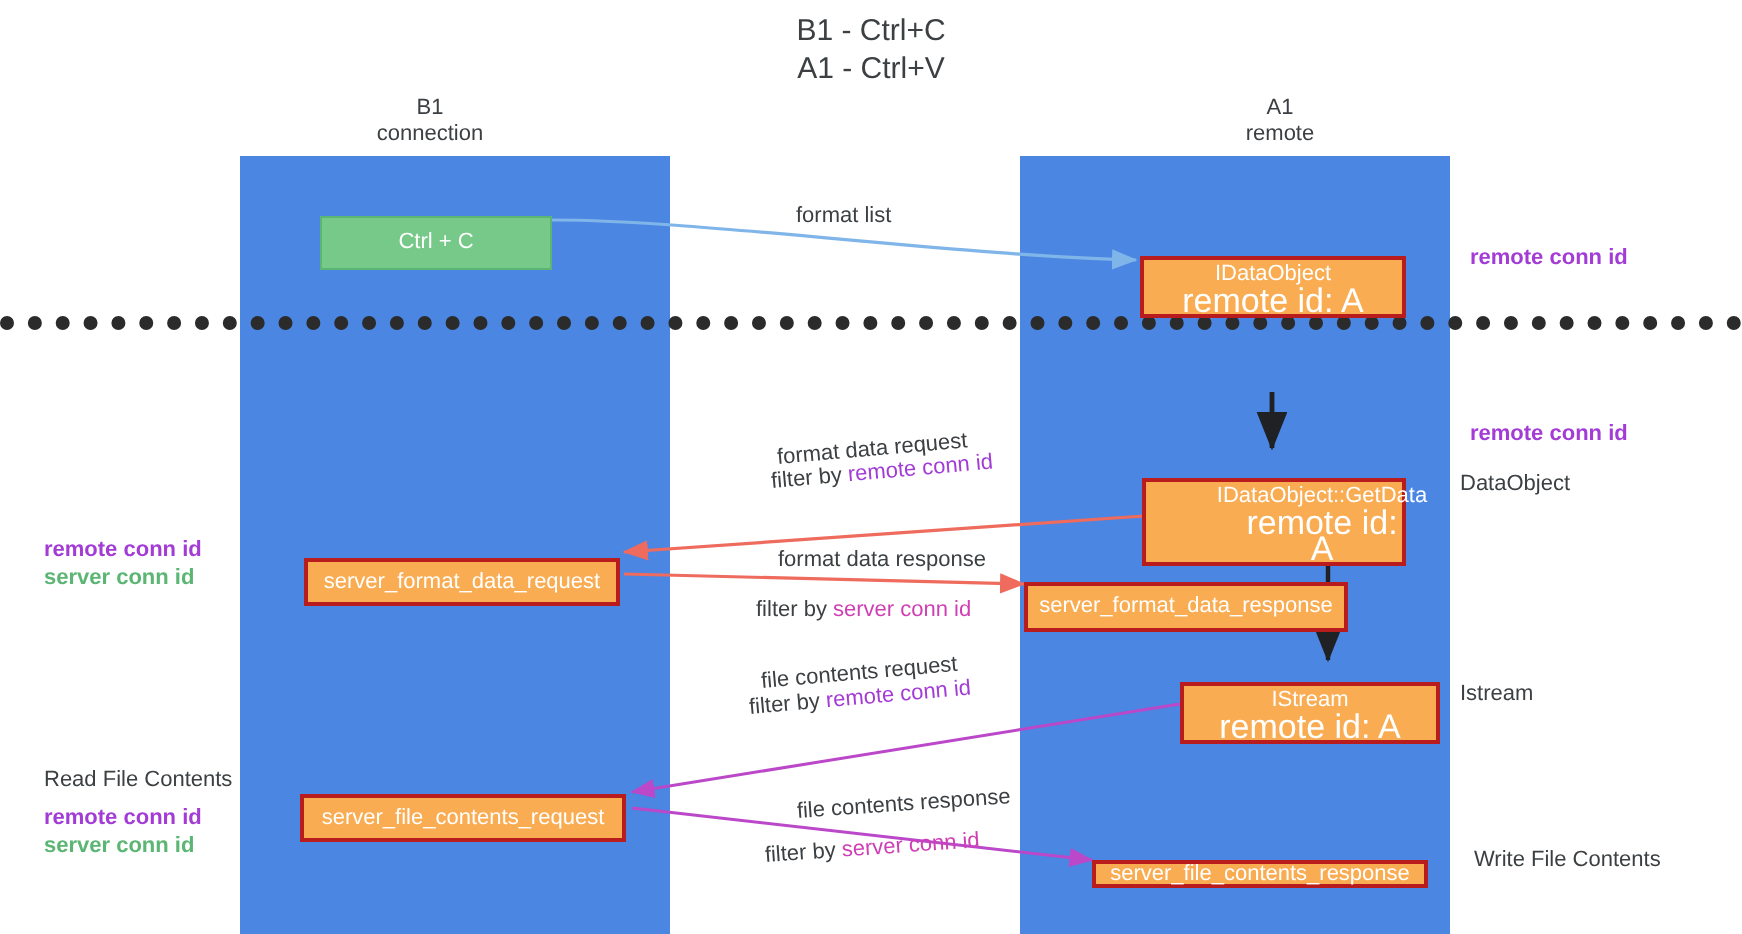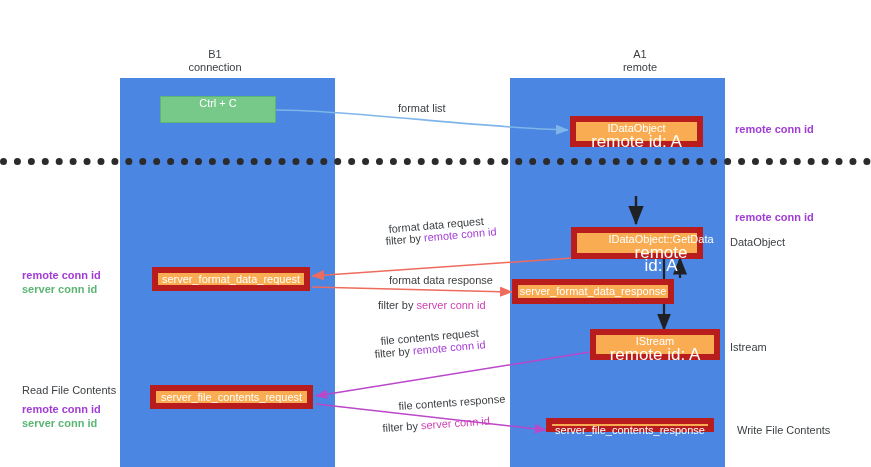--- a/index.html
+++ b/index.html
@@ -26,25 +26,25 @@
   
   .lane{position:absolute;background:#4a86e2;}
 
   
   .sep{position:absolute;left:0;width:871px;height:0;
        border-top:7px dotted #2b2b2b;top:158px;}
 
   
   .box{
     position:absolute;box-sizing:border-box;
-    display:flex;flex-direction:column;align-items:center;
-    color:#ffffff;font-size:11px;line-height:13px;text-align:center;
+    display:flex;flex-direction:column;align-items:center;justify-content:center;
+    color:#ffffff;font-size:11px;line-height:13px;text-align:center;margin-top:12px;
   }
   .box.green{background:#77c98a;border:1px solid #5bb573;}
-  .box.orange{background:#f9ac52;border:6px solid #b91c1c;}
+  .box.orange{background:#f9ac52;border:2px solid #b91c1c;}
   .box .l2{font-size:17px;}
 
   
   .lab{position:absolute;font-size:11px;line-height:13px;color:#3c4043;white-space:nowrap;}
   .lab.b{font-weight:bold;}
   .purple{color:#a33bd6;}
   .magenta{color:#cf3fb4;}
   .side{position:absolute;font-size:11px;line-height:14px;white-space:nowrap;}
   .side .r{font-weight:bold;color:#a33bd6;}
   .side .g{font-weight:bold;color:#5bb573;}
@@ -53,20 +53,24 @@
   .rot{position:absolute;font-size:11px;line-height:15px;color:#3c4043;white-space:nowrap;
        transform-origin:left top;}
 
   svg.edges{position:absolute;left:0;top:0;width:871px;height:467px;overflow:visible;}
 </style>
 </head>
 <body>
 
 <div id="stage">
 
+  <div class="title">
+    <div>B1 - Ctrl+C</div>
+    <div>A1 - Ctrl+V</div>
+  </div>
 
   <div class="lane-head" style="left:150px;top:48px;width:130px;">
     <div>B1</div>
     <div>connection</div>
   </div>
   <div class="lane-head" style="left:575px;top:48px;width:130px;">
     <div>A1</div>
     <div>remote</div>
   </div>
 
@@ -113,21 +117,21 @@
   <div class="box green" style="left:160px;top:96px;width:116px;height:27px;">
     <div>Ctrl + C</div>
   </div>
 
   <div class="box orange" style="left:570px;top:116px;width:133px;height:31px;">
     <div>IDataObject</div>
     <div class="l2">remote id: A</div>
   </div>
 
 
-  <div class="box orange" style="left:571px;top:227px;width:132px;height:32px;padding-left:48px;">
+  <div class="box orange" style="left:571px;top:227px;width:132px;height:44px;padding-left:48px;">
     <div>IDataObject::GetData</div>
     <div class="l2">remote id: A</div>
   </div>
 
   <div class="box orange" style="left:512px;top:279px;width:162px;height:25px;">
     <div>server_format_data_response</div>
   </div>
 
   <div class="box orange" style="left:152px;top:267px;width:158px;height:24px;">
     <div>server_format_data_request</div>

